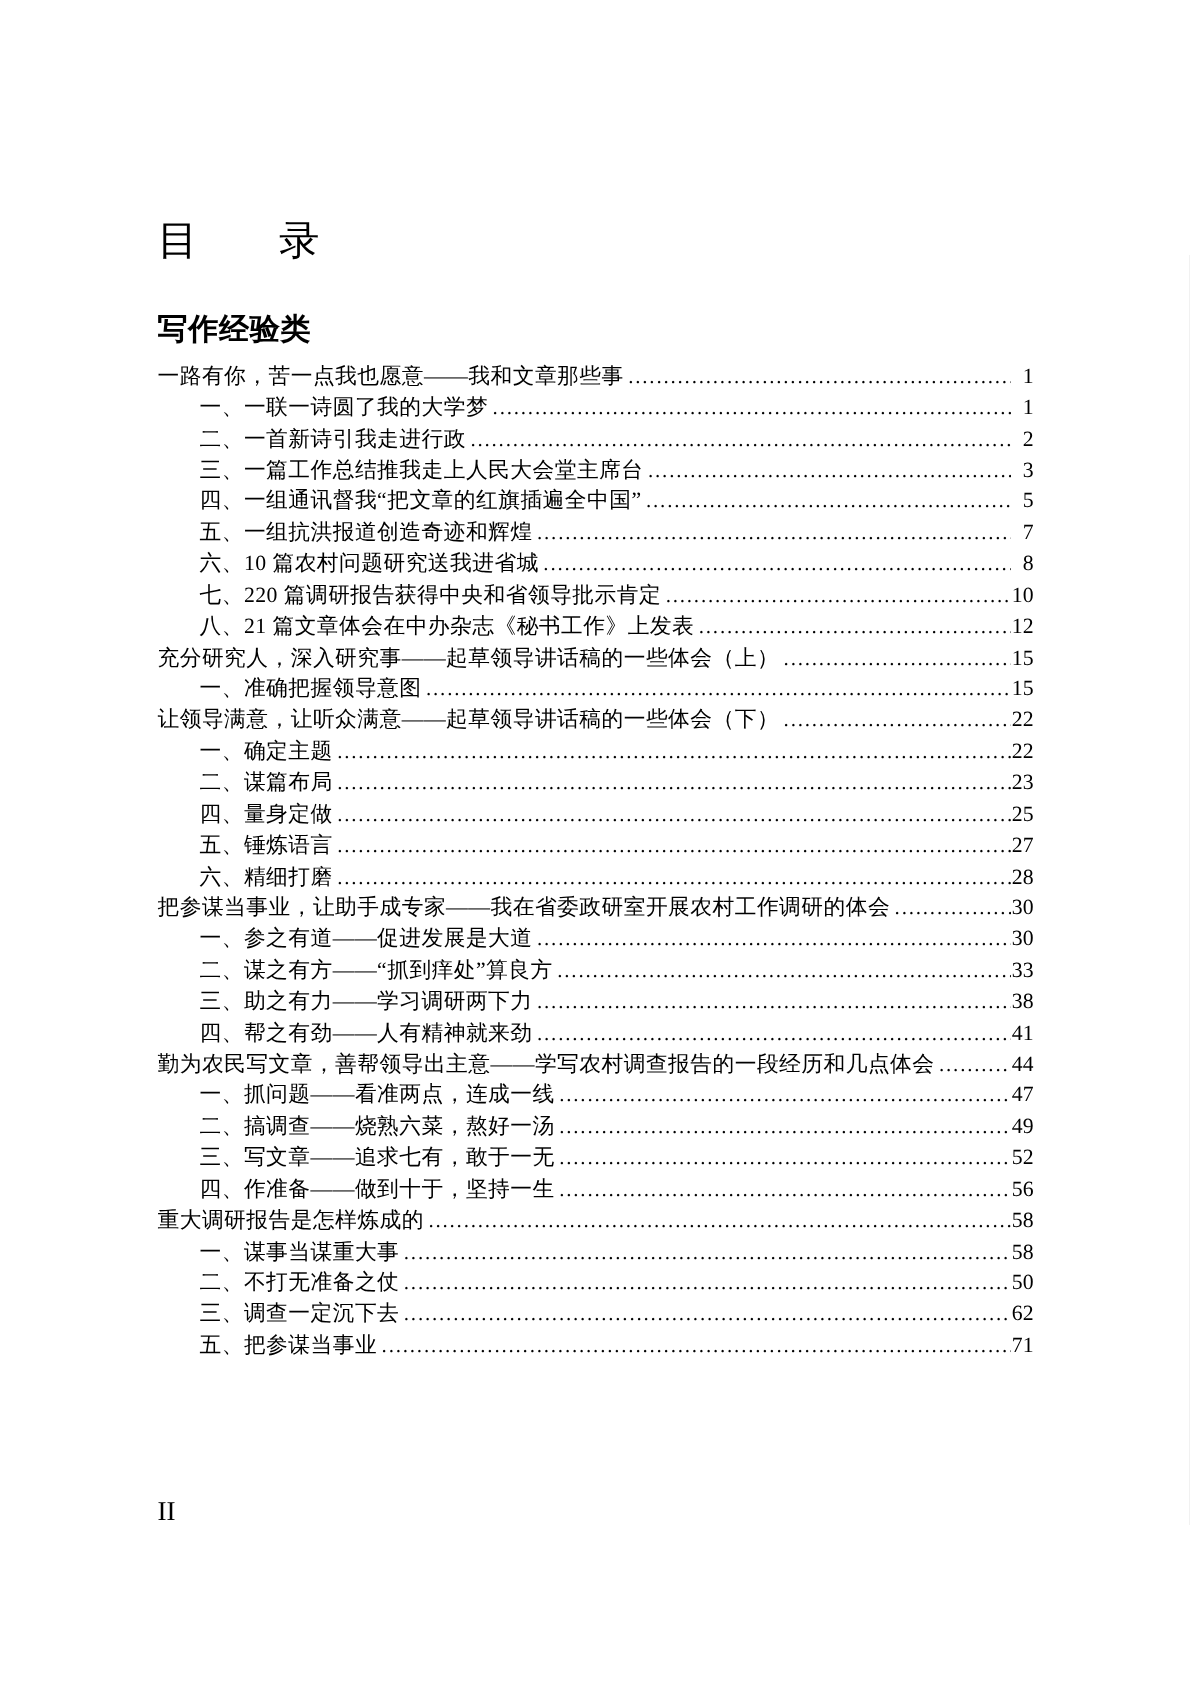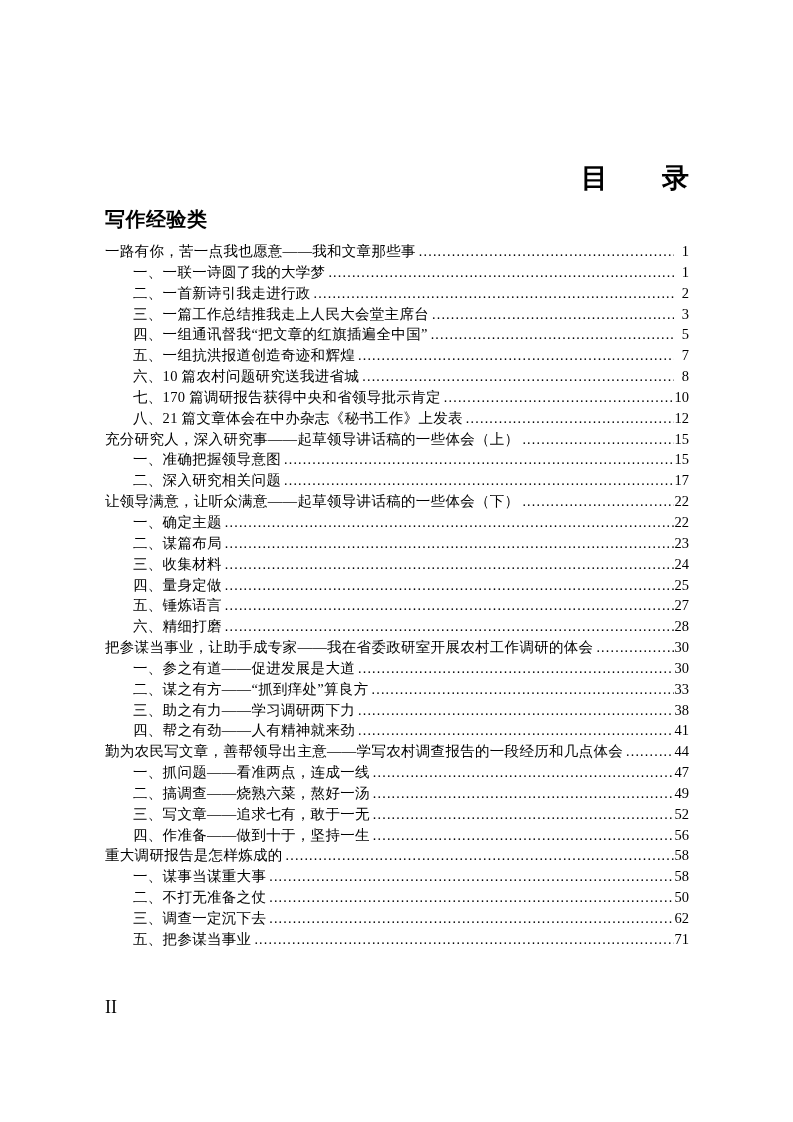--- a/index.html
+++ b/index.html
@@ -11,26 +11,25 @@
     background: #ffffff;
     color: #000000;
     font-family: "Liberation Serif", "DejaVu Serif", serif;
     overflow: hidden;
   }
   .doc-title {
     position: absolute;
     top: 142px;
     left: 105px;
     width: 584px;
-    text-align: right;
+    text-align: left;
     font-size: 27px;
-    font-weight: bold;
+    font-weight: normal;
     font-family: "Liberation Serif", "DejaVu Serif", serif;
     white-space: pre;
-    margin-top: 18px;
   }
   .section-heading {
     position: absolute;
     top: 206px;
     left: 105px;
     font-family: Liberation Serif, serif;
     font-size: 20px;
     font-weight: bold;
     letter-spacing: 0.5px;
     text-align: center;
@@ -125,21 +124,21 @@
     <span class="toc-page">7</span>
   </div>
 
   <div class="toc-row level-1">
     <span class="toc-text">六、10 篇农村问题研究送我进省城</span>
     <span class="toc-dots"></span>
     <span class="toc-page">8</span>
   </div>
 
   <div class="toc-row level-1">
-    <span class="toc-text">七、170 篇调研报告获得中央和省领导批示肯定</span>
+    <span class="toc-text">七、220 篇调研报告获得中央和省领导批示肯定</span>
     <span class="toc-dots"></span>
     <span class="toc-page">10</span>
   </div>
 
   <div class="toc-row level-1">
     <span class="toc-text">八、21 篇文章体会在中办杂志《秘书工作》上发表</span>
     <span class="toc-dots"></span>
     <span class="toc-page">12</span>
   </div>
 
@@ -148,49 +147,39 @@
     <span class="toc-dots"></span>
     <span class="toc-page">15</span>
   </div>
 
   <div class="toc-row level-1">
     <span class="toc-text">一、准确把握领导意图</span>
     <span class="toc-dots"></span>
     <span class="toc-page">15</span>
   </div>
 
-  <div class="toc-row level-1">
-    <span class="toc-text">二、深入研究相关问题</span>
-    <span class="toc-dots"></span>
-    <span class="toc-page">17</span>
-  </div>
 
   <div class="toc-row level-0">
     <span class="toc-text">让领导满意，让听众满意——起草领导讲话稿的一些体会（下）</span>
     <span class="toc-dots"></span>
     <span class="toc-page">22</span>
   </div>
 
   <div class="toc-row level-1">
     <span class="toc-text">一、确定主题</span>
     <span class="toc-dots"></span>
     <span class="toc-page">22</span>
   </div>
 
   <div class="toc-row level-1">
     <span class="toc-text">二、谋篇布局</span>
     <span class="toc-dots"></span>
     <span class="toc-page">23</span>
   </div>
 
-  <div class="toc-row level-1">
-    <span class="toc-text">三、收集材料</span>
-    <span class="toc-dots"></span>
-    <span class="toc-page">24</span>
-  </div>
 
   <div class="toc-row level-1">
     <span class="toc-text">四、量身定做</span>
     <span class="toc-dots"></span>
     <span class="toc-page">25</span>
   </div>
 
   <div class="toc-row level-1">
     <span class="toc-text">五、锤炼语言</span>
     <span class="toc-dots"></span>

